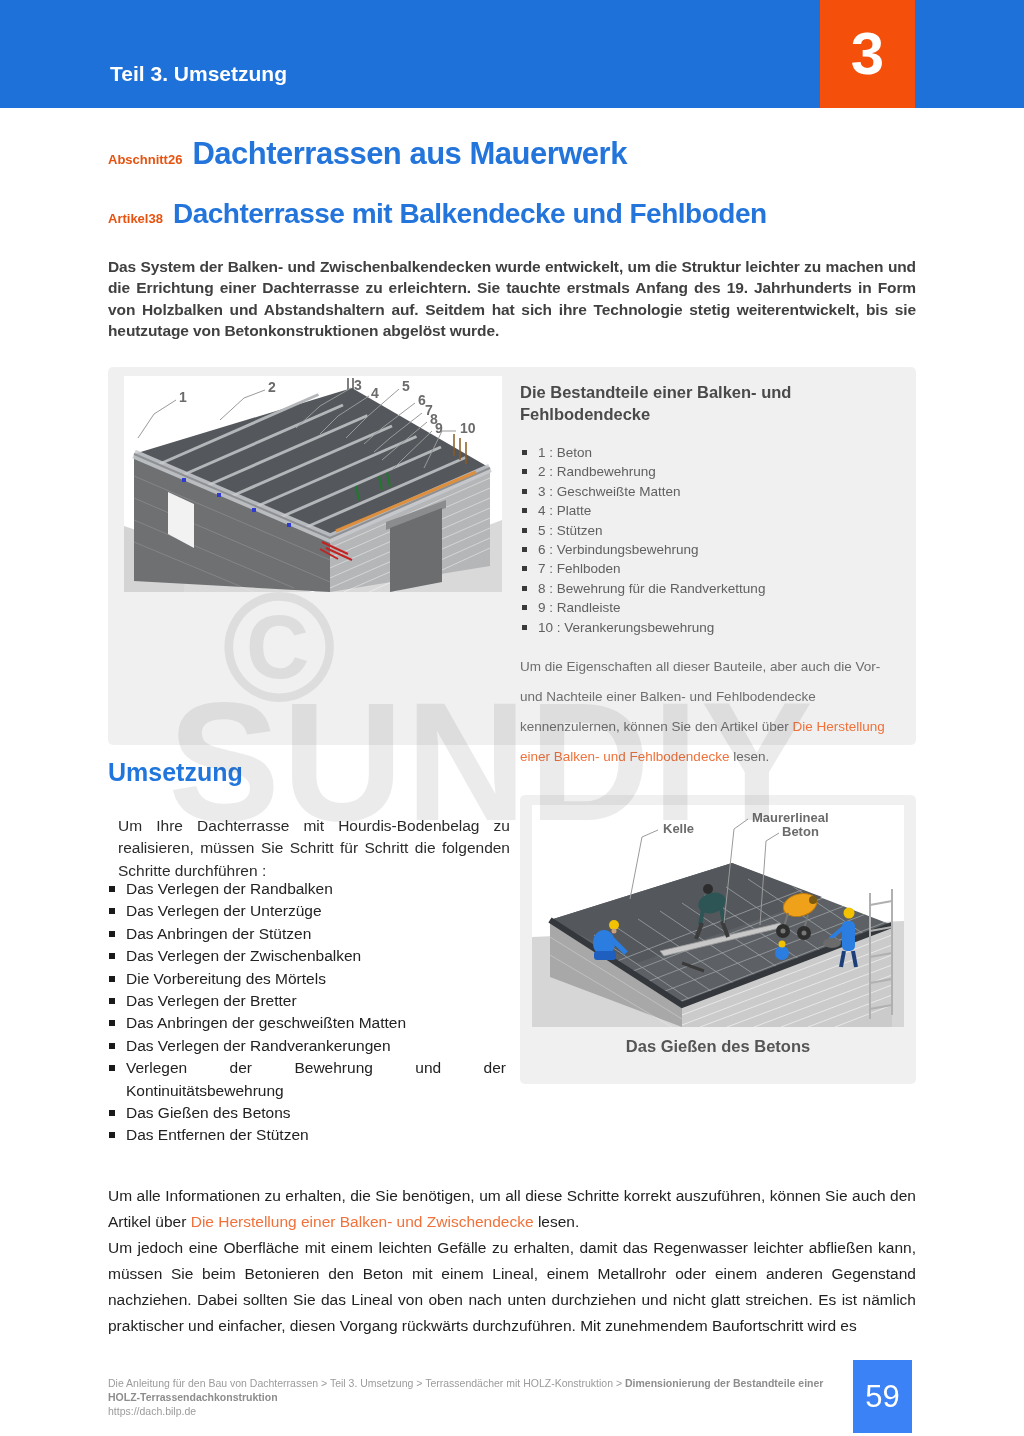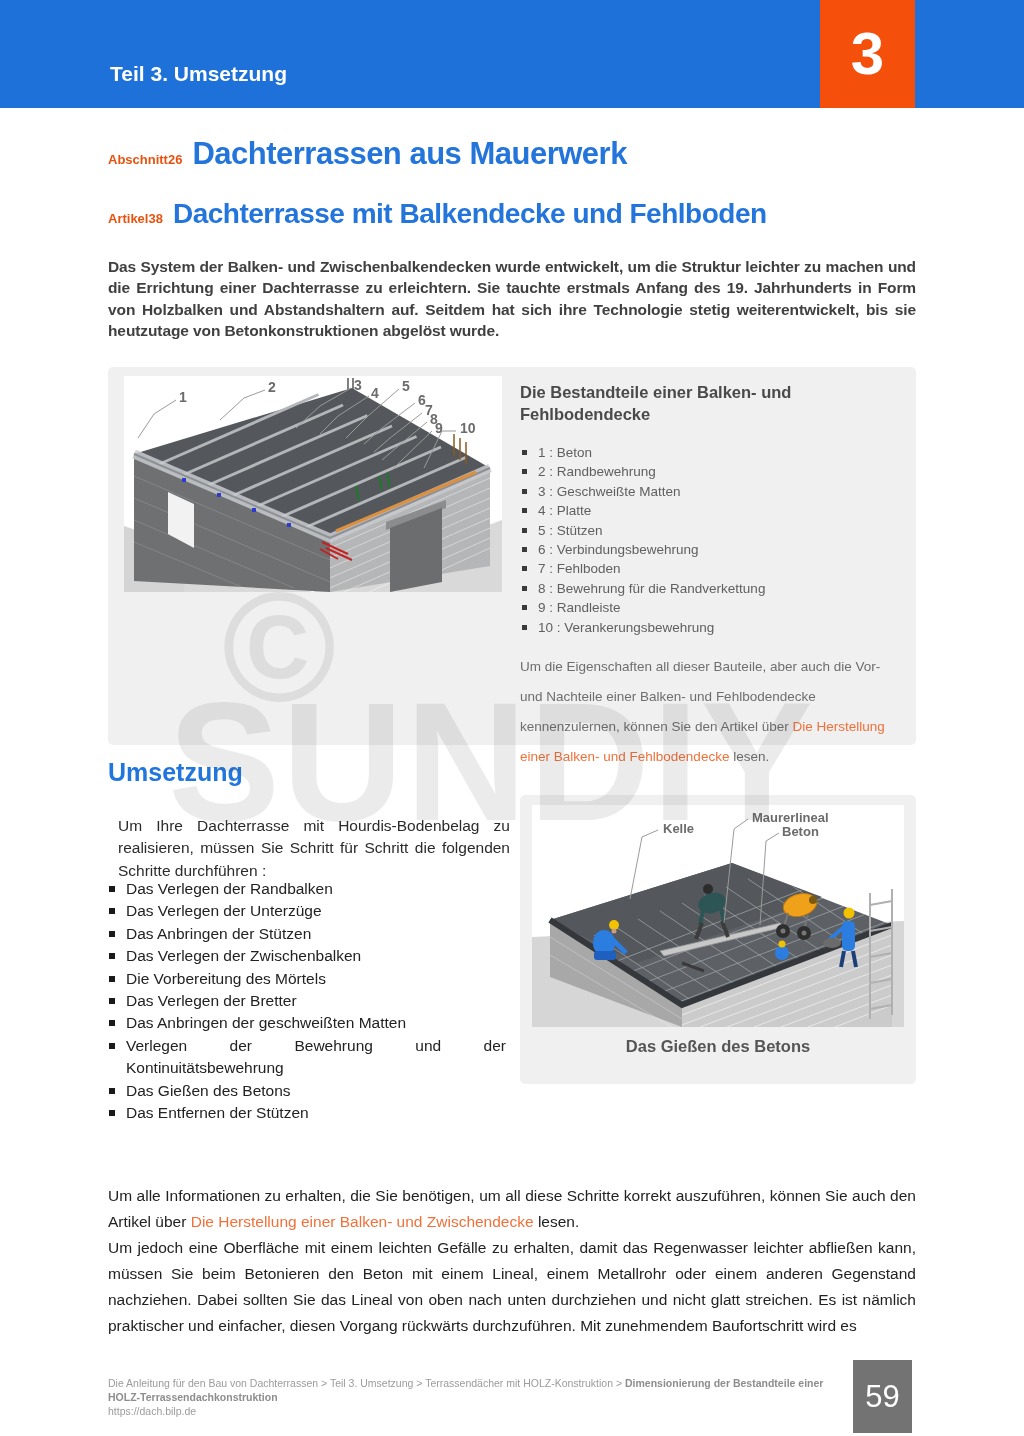--- a/index.html
+++ b/index.html
@@ -43,21 +43,21 @@
   .steps li{position:relative;padding-left:18px;color:#222;font-size:15.5px;line-height:22.4px;
             text-align:justify;}
   .steps li::before{content:"";position:absolute;left:1px;top:8px;width:6px;height:6px;background:#1a1a1a;}
   
   .closing{position:absolute;left:108px;top:1183px;width:808px;color:#222;font-size:15.5px;
            line-height:26px;text-align:justify;}
   .closing p{margin:0;}
   
   .footer{position:absolute;left:108px;top:1376px;width:736px;color:#9b9b9b;font-size:10.5px;line-height:14px;}
   .footer b{color:#8d8d8d;}
-  .pagebox{position:absolute;left:853px;top:1360px;width:59px;height:73px;background:#737373;
+  .pagebox{position:absolute;left:853px;top:1360px;width:59px;height:73px;background:#3b82f6;
            display:flex;align-items:center;justify-content:center;}
   .pagebox span{color:#fff;font-size:31px;line-height:1;}
   
   .wm{position:absolute;color:rgba(60,60,60,0.10);font-weight:bold;pointer-events:none;z-index:40;line-height:1;}
   .wm-sym{left:222px;top:570px;font-size:155px;}
   .wm-txt{left:168px;top:678px;font-size:168px;letter-spacing:2px;}
   
   .figlab{font-family:"Liberation Sans",sans-serif;font-weight:bold;fill:#6b6b6b;}
 </style>
 </head>
@@ -200,20 +200,21 @@
   <div class="sec-h">Umsetzung</div>
   <p class="steps-intro">Um Ihre Dachterrasse mit Hourdis-Bodenbelag zu realisieren, müssen Sie Schritt für Schritt die folgenden Schritte durchführen :</p>
   <ul class="steps">
     <li>Das Verlegen der Randbalken</li>
     <li>Das Verlegen der Unterzüge</li>
     <li>Das Anbringen der Stützen</li>
     <li>Das Verlegen der Zwischenbalken</li>
     <li>Die Vorbereitung des Mörtels</li>
     <li>Das Verlegen der Bretter</li>
     <li>Das Anbringen der geschweißten Matten</li>
+    <li>Das Verlegen der Randverankerungen</li>
     <li>Verlegen der Bewehrung und der Kontinuitätsbewehrung</li>
     <li>Das Gießen des Betons</li>
     <li>Das Entfernen der Stützen</li>
   </ul>
 
   <div class="panel panel2">
     <div class="imgbox imgbox2">
       <svg width="372" height="222" viewBox="0 0 372 222">
         <defs>
             <clipPath id="roofclip">

